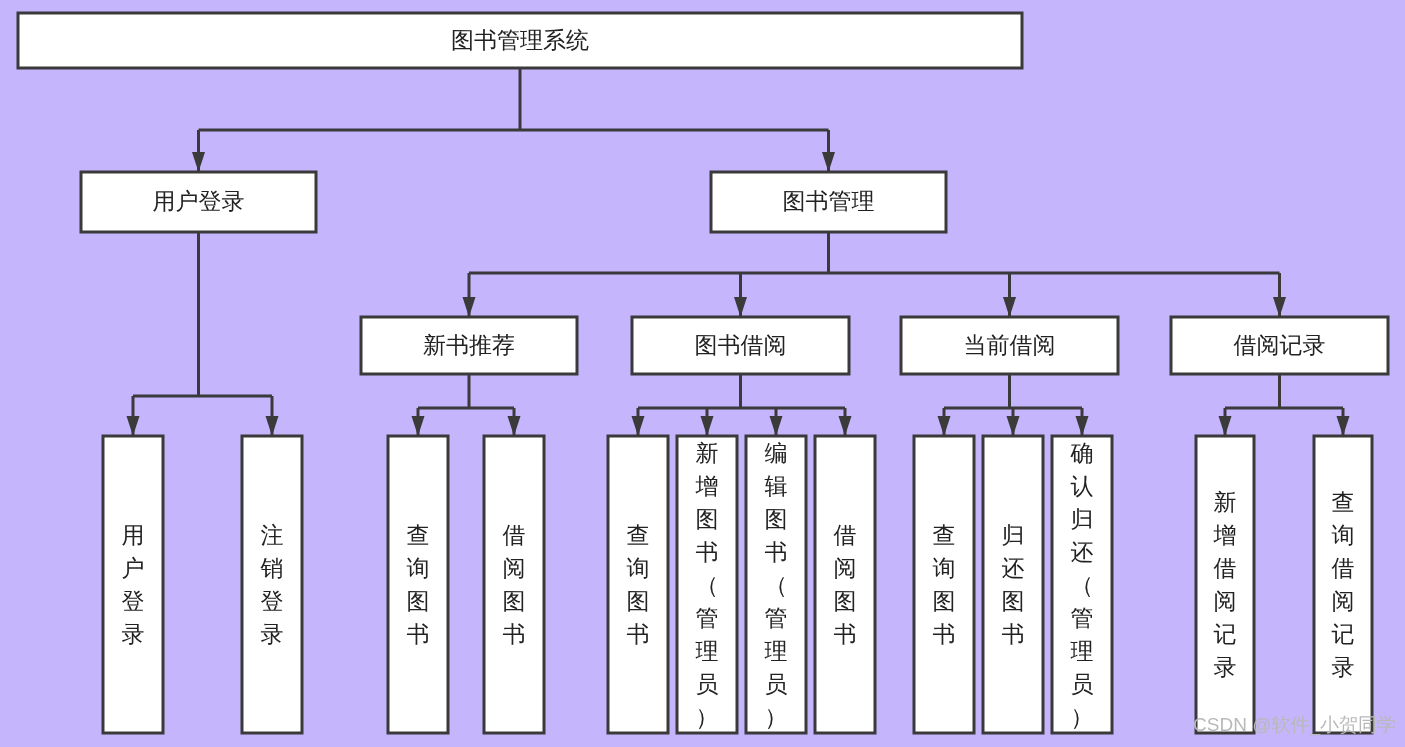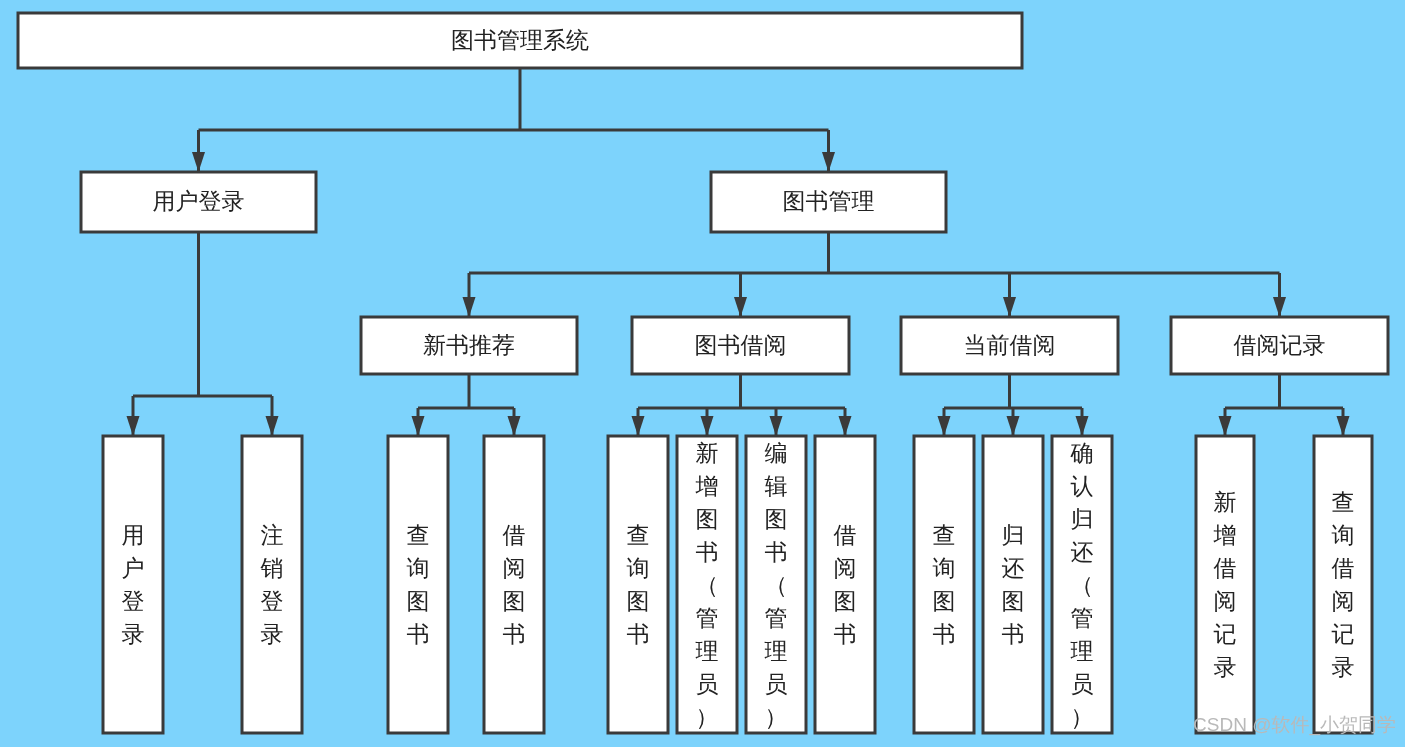--- a/index.html
+++ b/index.html
@@ -8,21 +8,21 @@
     padding: 0;
     background: #ffffff;
   }
   body {
     font-family: "Liberation Sans", "DejaVu Sans", sans-serif;
   }
   #diagram-root {
     position: relative;
     width: 1405px;
     height: 747px;
-    background: #7dd3fc;
+    background: #c4b5fd;
     overflow: hidden;
   }
   svg#tree-svg {
     position: absolute;
     left: 0;
     top: 0;
     width: 1405px;
     height: 747px;
     display: block;
   }

